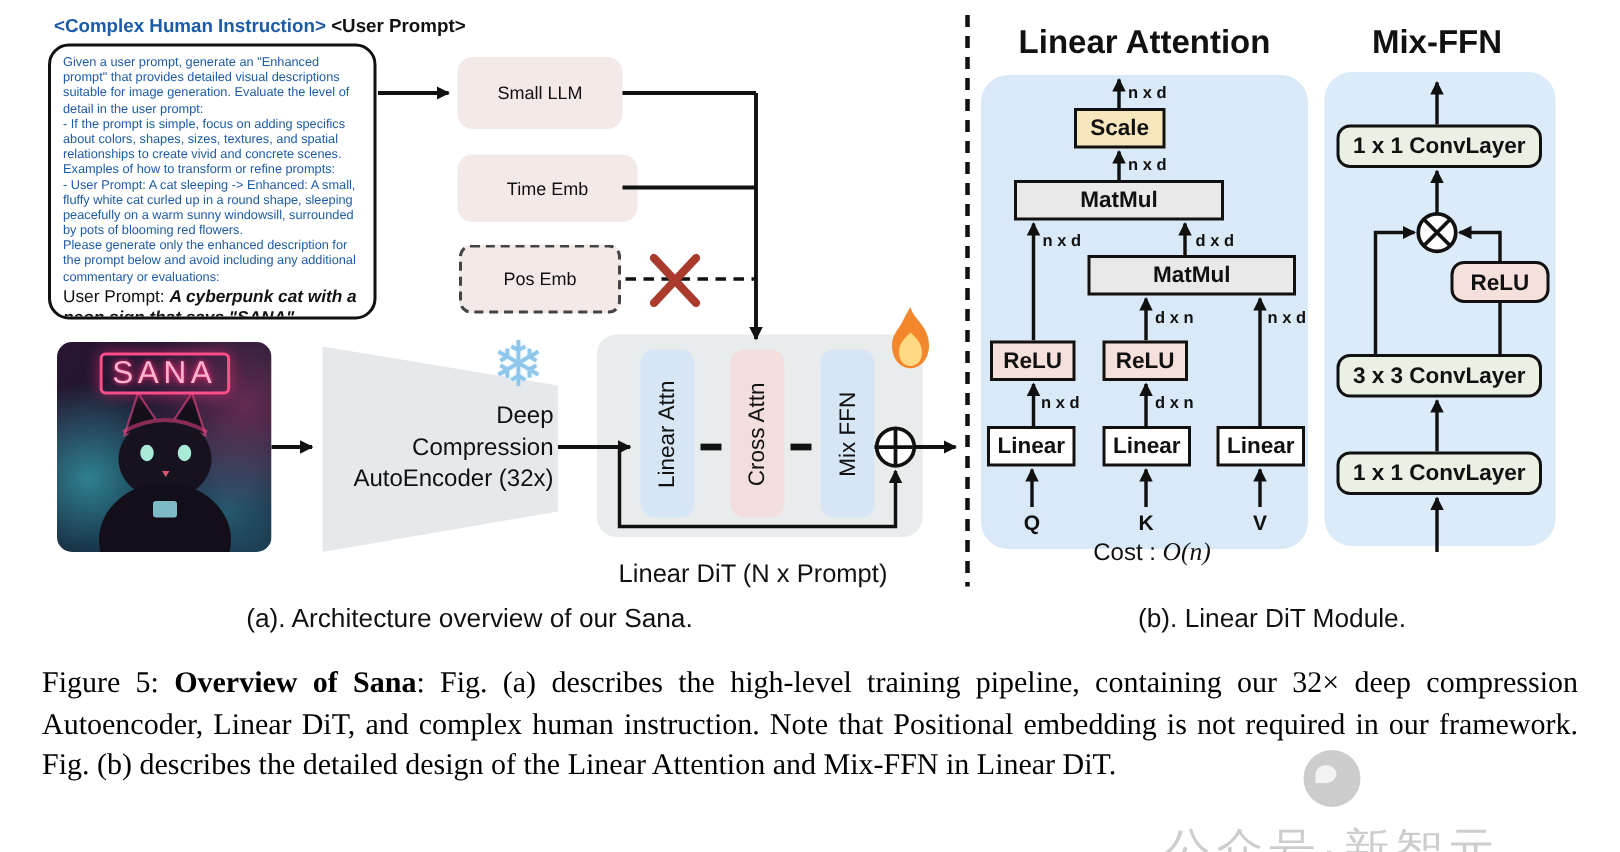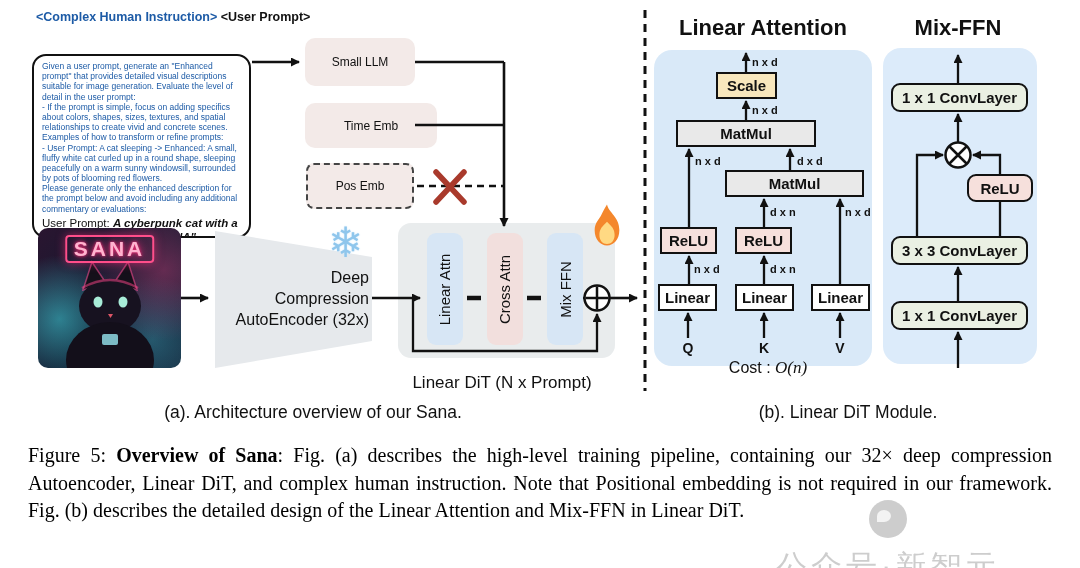--- a/index.html
+++ b/index.html
@@ -4,21 +4,21 @@
 <style>
   html,body{margin:0;padding:0;background:#fff;}
   #page{position:relative;width:1080px;height:568px;background:#fff;overflow:hidden;
         font-family:"Liberation Sans",sans-serif;color:#111;}
   .abs{position:absolute;}
   .cx{transform:translateX(-50%);}
   
   .inst-header{left:36px;top:10px;font-size:12.5px;font-weight:bold;white-space:nowrap;}
   .inst-header .hl{color:#1d5ba6;}
   .inst-box{left:32px;top:29px;width:219px;height:184px;border:2.5px solid #111;
-            border-radius:14px;background:#fff;box-sizing:border-box;padding:5px 8px;overflow:hidden;margin-top:25px;}
+            border-radius:14px;background:#fff;box-sizing:border-box;padding:5px 8px;overflow:hidden;}
   .inst-body{color:#1d5ba6;font-size:8.5px;line-height:1.2;white-space:pre-wrap;}
   .inst-prompt{margin-top:2px;font-size:11.5px;line-height:1.25;color:#111;}
   .inst-prompt .val{font-weight:bold;font-style:italic;}
   
   .soft{background:#f3eae8;border-radius:10px;display:flex;align-items:center;justify-content:center;
         font-size:12px;color:#111;}
   
   .trap-label{left:217px;top:267px;width:152px;text-align:right;font-size:16px;line-height:21px;white-space:pre-line;}
   .snow{left:328px;top:222px;font-size:42px;line-height:1;color:#8fc6ec;text-shadow:0 0 2px #cfe8fa;}
   
@@ -43,21 +43,21 @@
   .figcap .b{font-weight:bold;}
   
   .cat{left:38px;top:228px;width:143px;height:140px;border-radius:10px;overflow:hidden;
        background:
         radial-gradient(circle at 15% 65%, rgba(64,214,224,.55), transparent 42%),
         radial-gradient(circle at 88% 30%, rgba(255,70,140,.35), transparent 45%),
         radial-gradient(circle at 80% 80%, rgba(70,190,210,.35), transparent 40%),
         linear-gradient(135deg,#2a1530 0%,#121c31 55%,#15253a 100%);}
   .neon-sign{position:absolute;left:50%;top:7px;transform:translateX(-50%);
              border:2px solid #ff4f8b;border-radius:4px;padding:0 7px;
-             font-size:21px;font-weight:bold;letter-spacing:3px;color:#ffb3cf;
+             font-size:21px;font-weight:normal;letter-spacing:3px;color:#ffb3cf;
              text-shadow:0 0 9px #ff2f7b,0 0 3px #ff2f7b;box-shadow:0 0 10px rgba(255,47,123,.55);}
   
   .wm{left:776px;top:500px;display:flex;align-items:center;gap:8px;opacity:.5;flex-direction:column;}
   .wm-logo{width:38px;height:38px;border-radius:50%;background:#9c9c9c;position:relative;}
   .wm-logo:after{content:"";position:absolute;left:8px;top:10px;width:14px;height:12px;
                  background:#e9e9e9;border-radius:50% 50% 50% 0;}
   .wm-text{font-size:31px;letter-spacing:4px;color:#9c9c9c;white-space:nowrap;}
   svg.overlay{position:absolute;left:0;top:0;pointer-events:none;}
 </style>
 </head>
@@ -74,21 +74,21 @@
   <div class="abs inst-box">
     <div class="inst-body">Given a user prompt, generate an "Enhanced prompt" that provides detailed visual descriptions suitable for image generation. Evaluate the level of detail in the user prompt:
 - If the prompt is simple, focus on adding specifics about colors, shapes, sizes, textures, and spatial relationships to create vivid and concrete scenes.
 Examples of how to transform or refine prompts:
 - User Prompt: A cat sleeping -&gt; Enhanced: A small, fluffy white cat curled up in a round shape, sleeping peacefully on a warm sunny windowsill, surrounded by pots of blooming red flowers.
 Please generate only the enhanced description for the prompt below and avoid including any additional commentary or evaluations:</div>
     <div class="inst-prompt"><span>User Prompt: </span><span class="val">A cyberpunk cat with a neon sign that says "SANA" .</span></div>
   </div>
 
   <div class="abs soft" style="left:305px;top:38px;width:110px;height:48px;">Small LLM</div>
-  <div class="abs soft" style="left:305px;top:103px;width:132px;height:45px;">Time Emb</div>
+  <div class="abs soft" style="left:305px;top:103px;width:120px;height:45px;">Time Emb</div>
   <div class="abs soft" style="left:306px;top:163px;width:108px;height:46px;border-radius:8px;border:2px dashed #444;box-sizing:border-box;">Pos Emb</div>
 
   <div class="abs cat">
     <svg width="143" height="140" viewBox="0 0 143 140">
       <path d="M45,62 L54,34 L68,55 Z" fill="#14101a" stroke="rgba(255,80,150,0.55)" stroke-width="1.5"></path>
       <path d="M99,62 L90,34 L76,55 Z" fill="#14101a" stroke="rgba(255,80,150,0.55)" stroke-width="1.5"></path>
       <ellipse cx="72" cy="78" rx="31" ry="27" fill="#171220"></ellipse>
       <ellipse cx="72" cy="132" rx="44" ry="38" fill="#130f1a"></ellipse>
       <path d="M44,60 Q72,44 100,60" fill="none" stroke="rgba(255,70,140,0.5)" stroke-width="2.5"></path>
       <ellipse cx="60" cy="74" rx="4.5" ry="5.5" fill="#a8ecd8"></ellipse>

